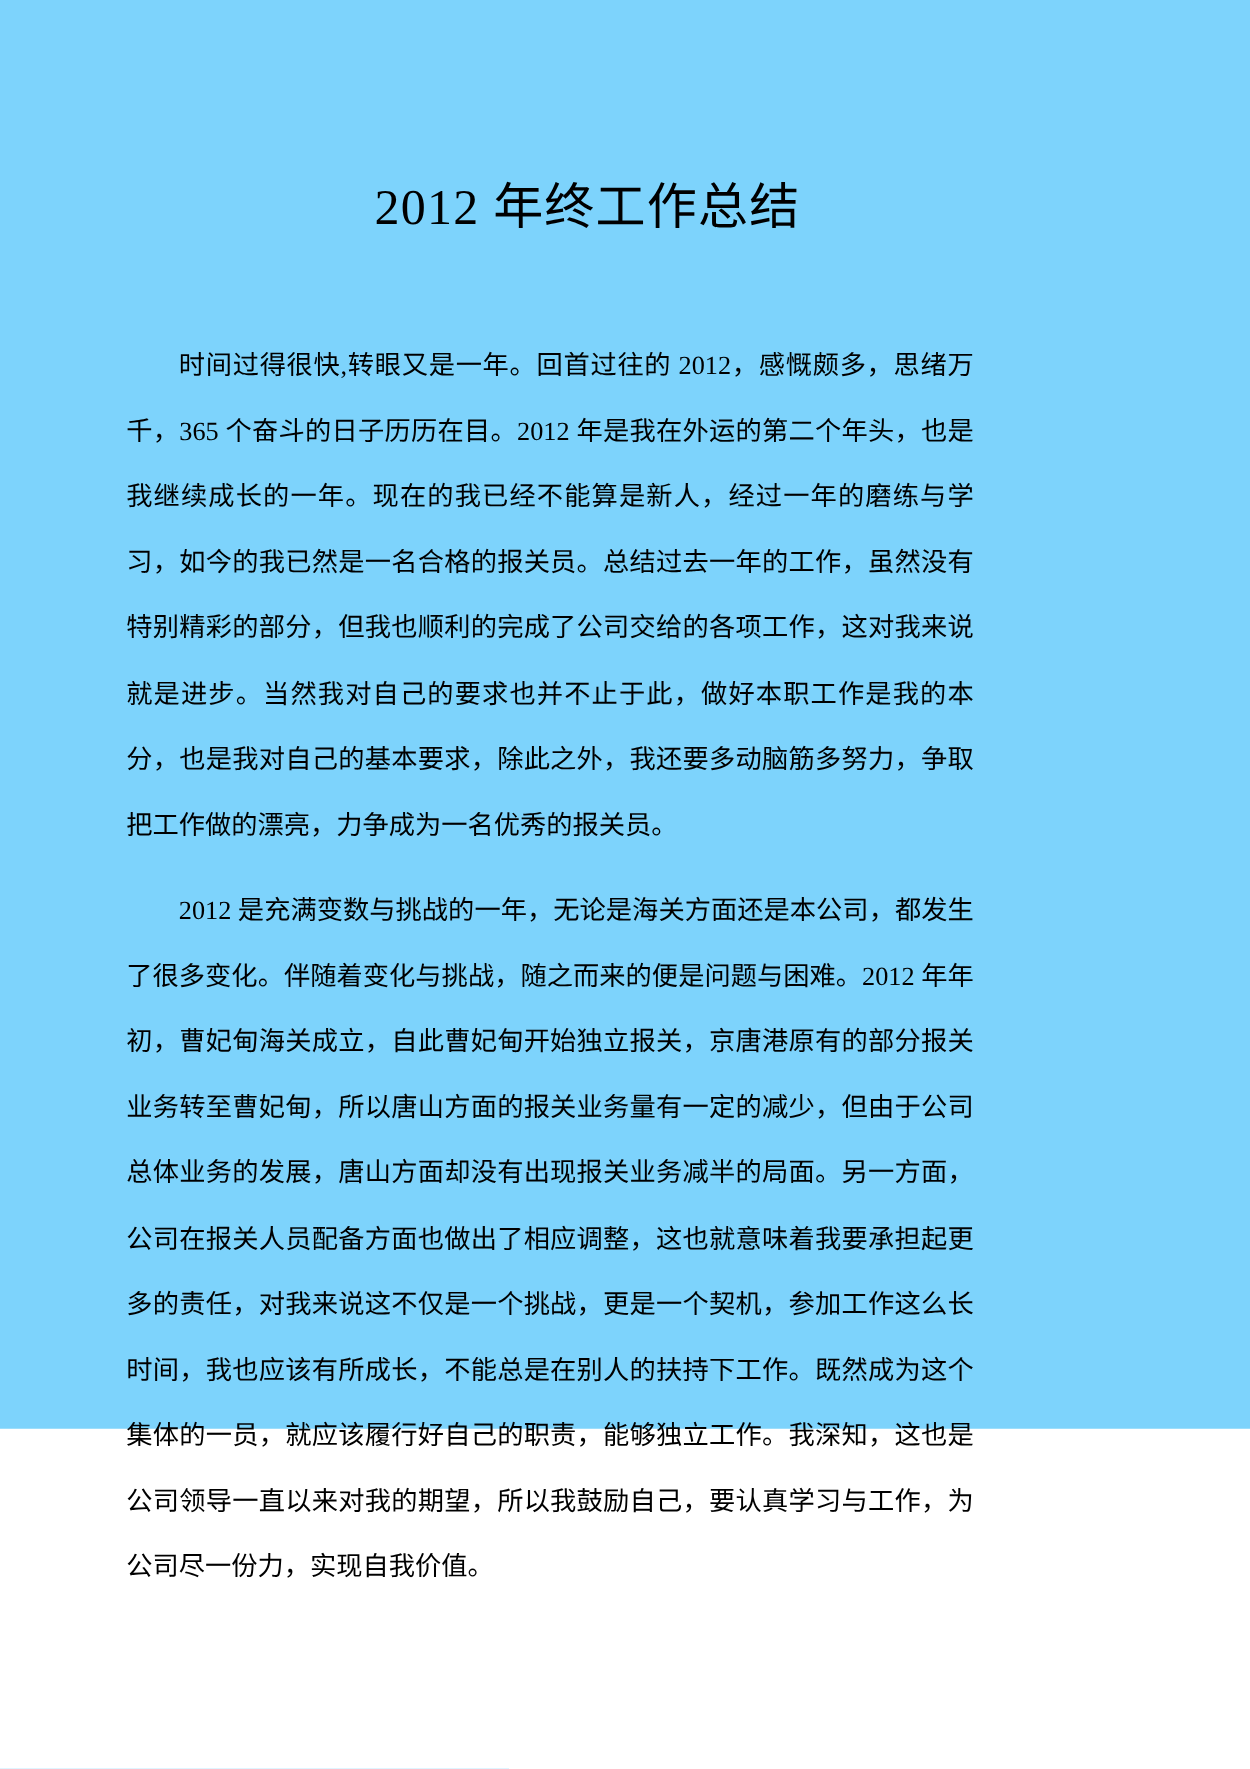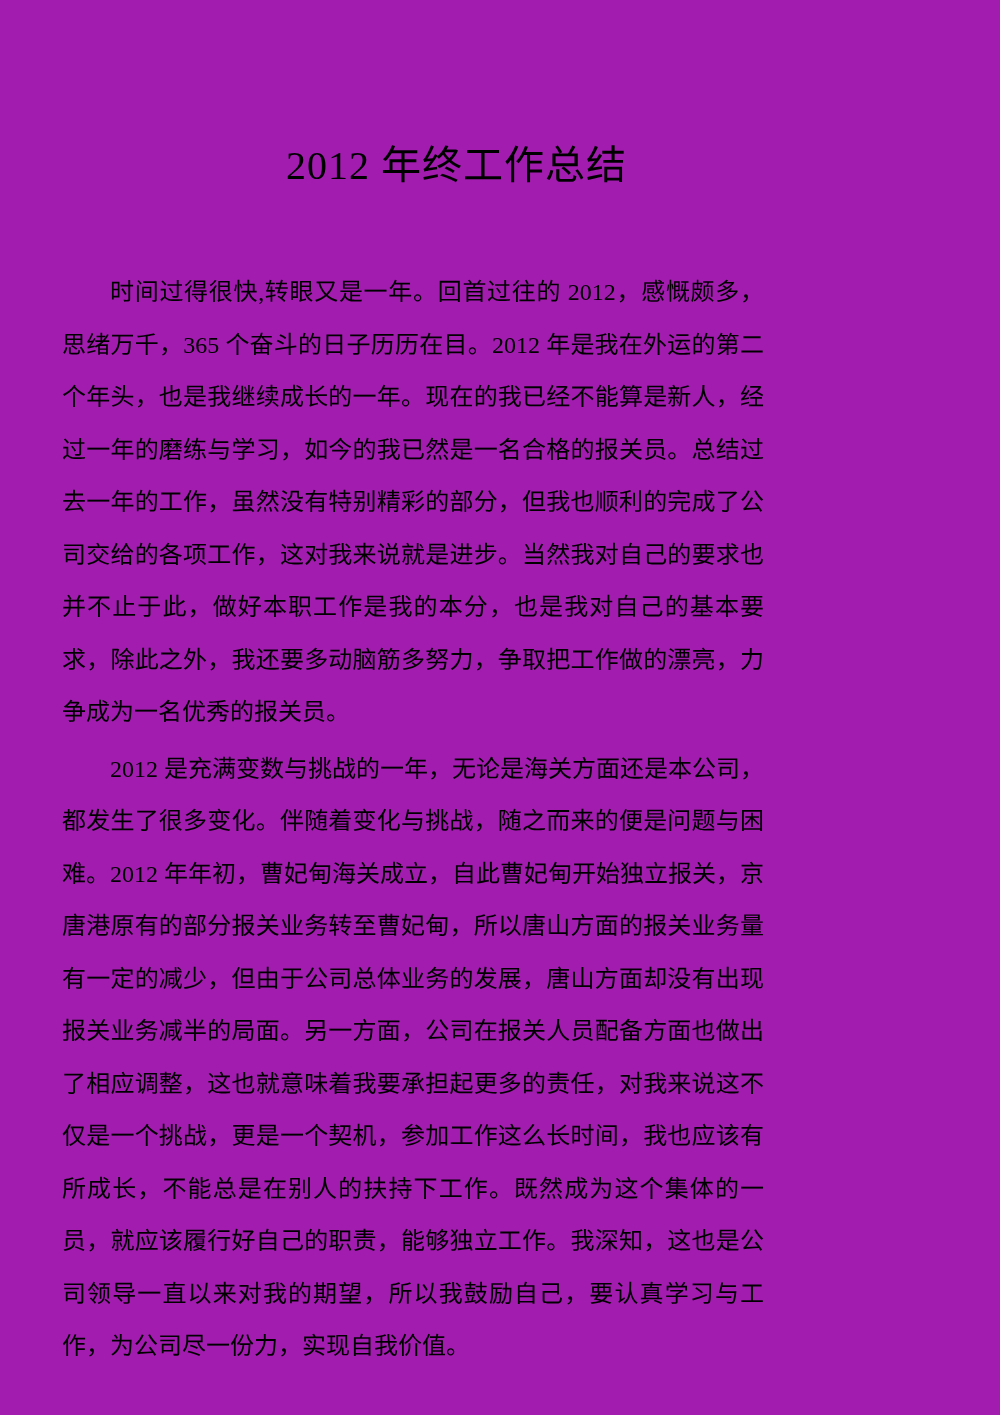--- a/index.html
+++ b/index.html
@@ -10,39 +10,39 @@
     width: 1000px;
     height: 1415px;
     background: #ffffff;
     color: #000000;
     font-family: "Liberation Serif", "DejaVu Serif", serif;
     overflow: hidden;
   }
   .page {
     box-sizing: border-box;
     width: 1000px;
-    height: 1415px;
-    background: #a21caf;
-    padding: 138px 145px 0 58px;
+    height: 1143px;
+    background: #7dd3fc;
+    padding: 138px 145px 0 85px;
   }
   .doc-title {
     margin: 0 0 72px 0;
     font-size: 40px;
     font-weight: 400;
     line-height: 56px;
     text-align: center;
     letter-spacing: 1px;
     white-space: nowrap;
   }
   .doc-body {
     width: 710px;
   }
   .doc-paragraph {
-    margin: 4px;
-    font-size: 24px;
+    margin: 16px;
+    font-size: 21px;
     line-height: 52.5px;
     text-align: justify;
     text-justify: inter-ideograph;
     text-indent: 2em;
     word-break: break-all;
   }
 </style>
 </head>
 <body>
 

